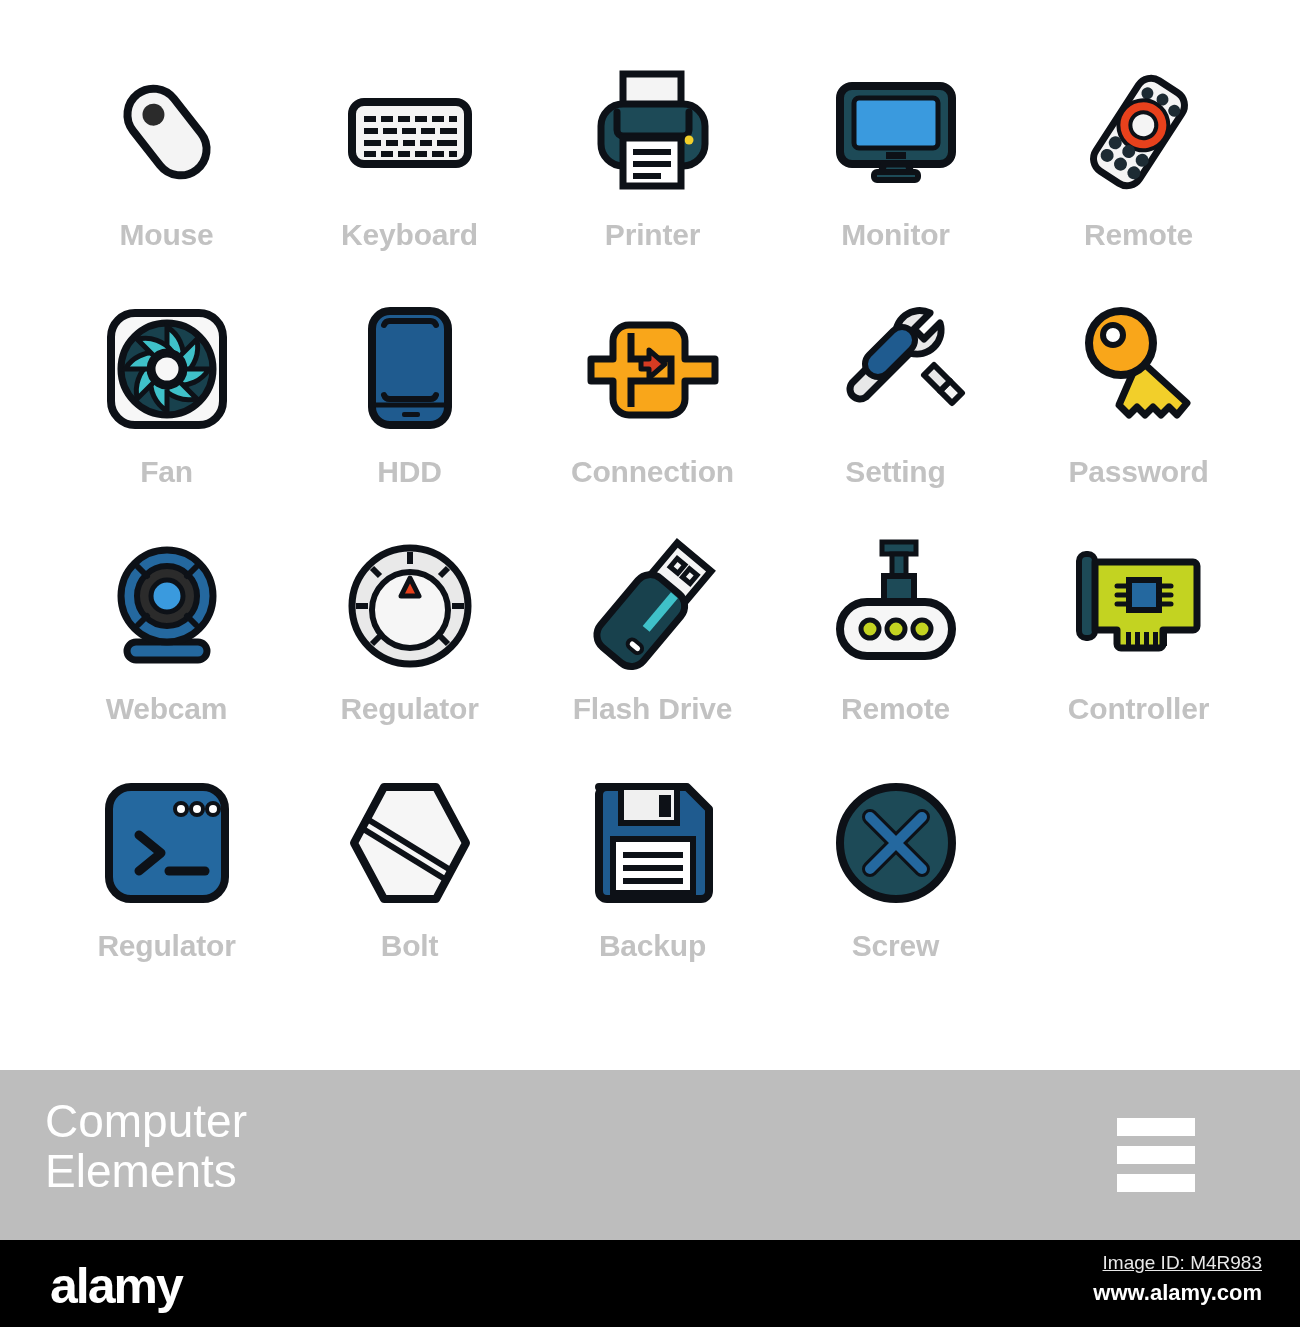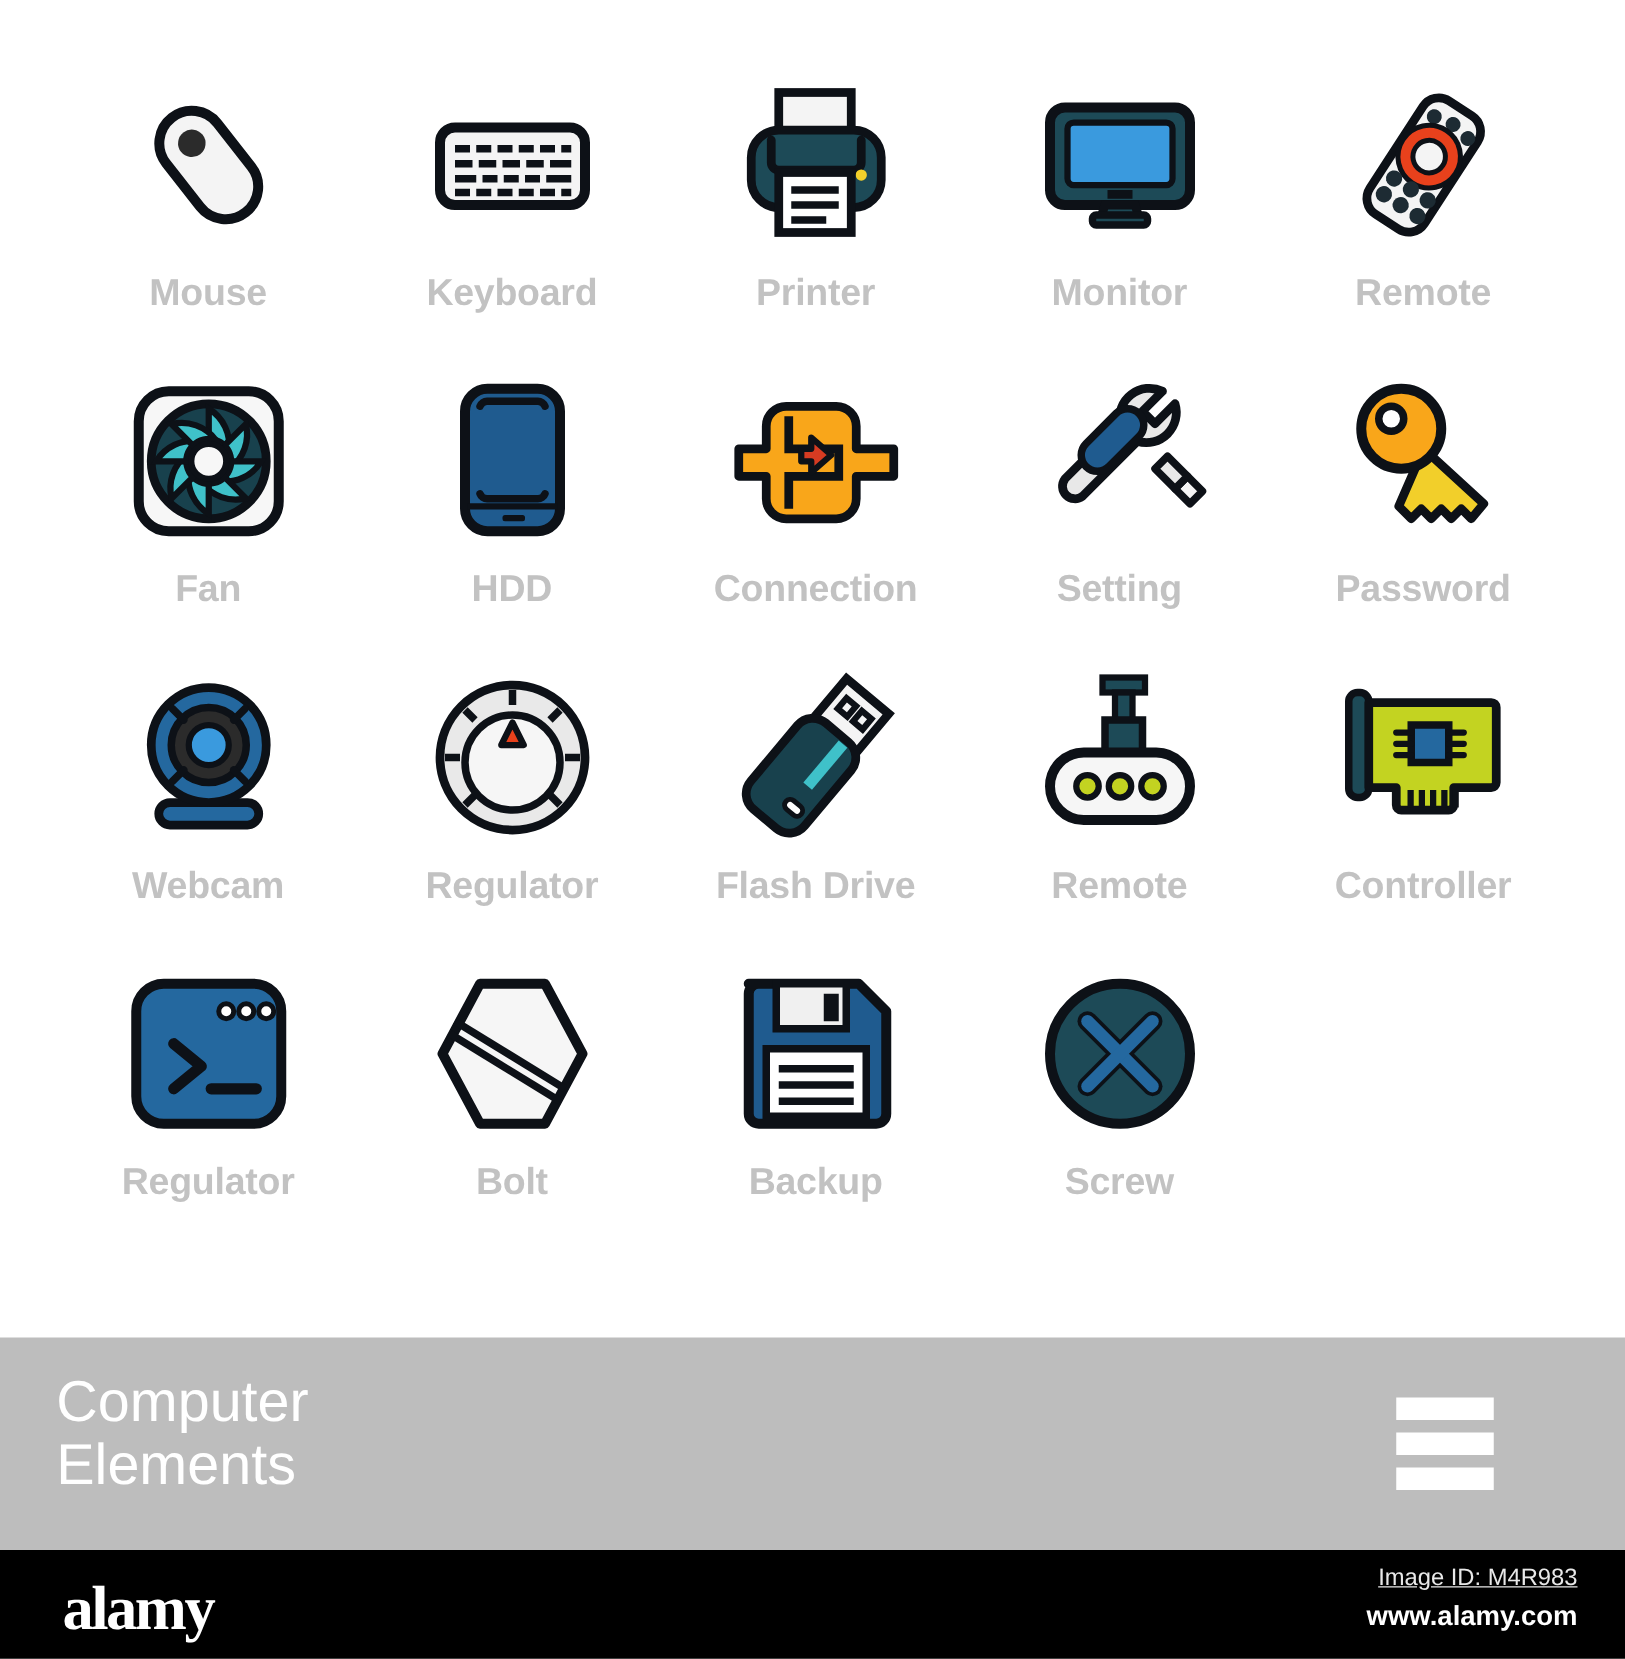--- a/index.html
+++ b/index.html
@@ -58,21 +58,21 @@
   .hamburger span{display:block;width:78px;height:18px;background:#ffffff;}
   
   .watermark{
     position:absolute;left:0;top:1240px;width:1300px;height:87px;
     background:#000000;
   }
   .wm-logo{
     position:absolute;left:50px;top:17px;
     color:#ffffff;font-size:50px;font-weight:bold;
     letter-spacing:-2px;
-    font-family:Liberation Serif, serif;
+    font-family:Liberation Sans, sans-serif;
   }
   .wm-id{
     position:absolute;right:38px;top:12px;
     color:#e8e8e8;font-size:19px;text-align:right;text-decoration:underline;
   }
   .wm-url{
     position:absolute;right:38px;top:40px;
     color:#ffffff;font-size:22px;font-weight:bold;text-align:right;
   }
   svg{display:block;}

